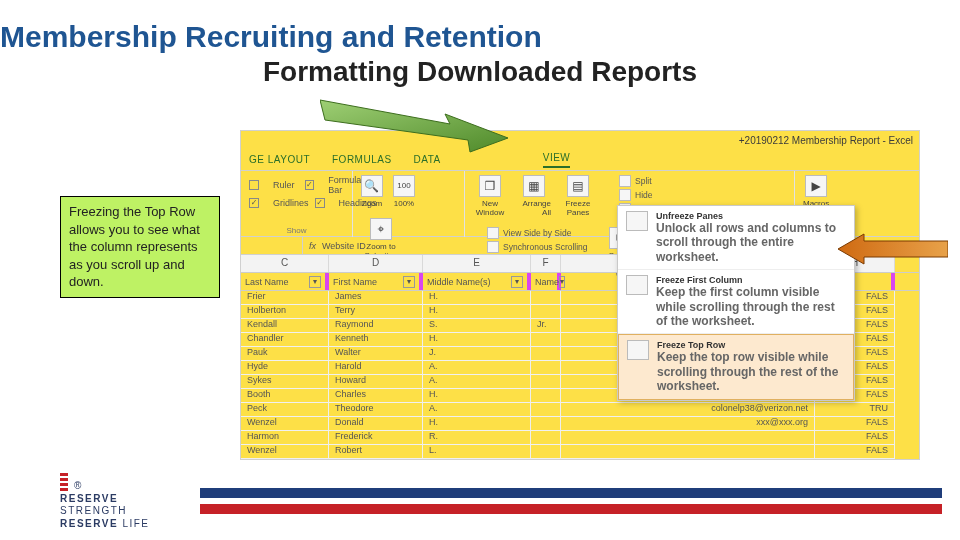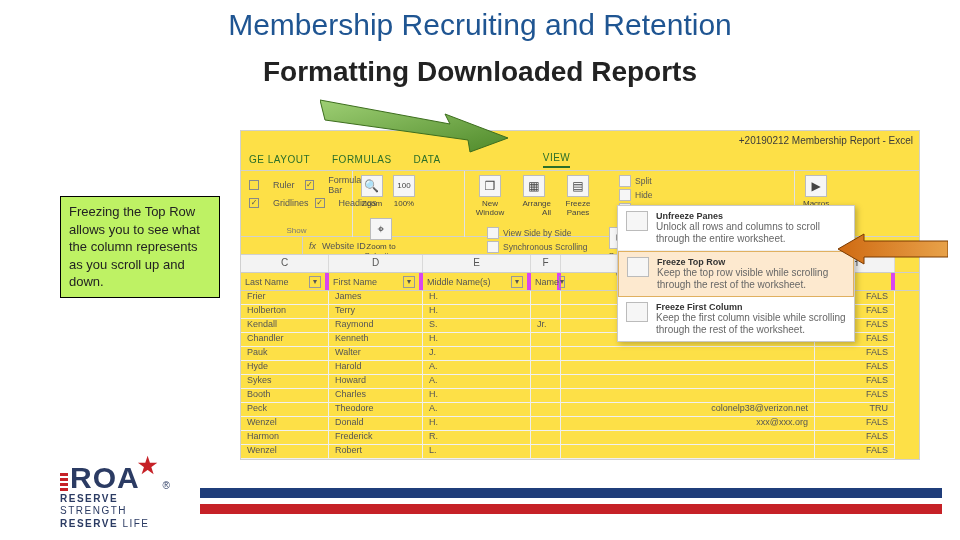--- a/index.html
+++ b/index.html
@@ -1,19 +1,19 @@
 <!DOCTYPE html>
 <html><head>
 <meta charset="utf-8">
 <style>
   * { box-sizing: border-box; margin: 0; padding: 0; }
   html, body { width: 960px; height: 540px; font-family: "Segoe UI", Arial, sans-serif; background:#fff; color:#222; }
   .slide { position: relative; width:960px; height:540px; }
 
-  .title { position:absolute; top:8px; left:0; right:0; text-align:center; font-size:30px; color:#1f5592; font-weight:400; }
+  .title { position:absolute; top:20px; left:0; right:0; font-size:30px; color:#1f5592; font-weight:700; }
   .subtitle1 { position:absolute; top:56px; left:0; right:0; text-align:center; font-size:28px; color:#222; font-weight:600; }
 
   .callout { position:absolute; top:196px; left:60px; width:160px; border:1.5px solid #000; padding:6px 8px; font-size:13px; line-height:1.35; background:#bef264; }
 
   .excel { position:absolute; top:130px; left:240px; width:680px; height:330px; border:1px solid #d0d0d0; background:#fde047; overflow:hidden; font-size:9px; color:#555; }
   .excel-titlebar { position:absolute; top:4px; right:6px; font-size:10px; color:#3b3b3b; }
   .ribbon-tabs { position:absolute; top:18px; left:0; width:100%; height:22px; border-bottom:1px solid #d0d0d0; display:flex; gap:22px; padding-left:8px; align-items:center; font-size:10px; color:#2a6e2a; }
   .ribbon-tabs span { letter-spacing:0.5px; }
   .ribbon-tabs .active { color:#2a6e2a; }
 
@@ -44,21 +44,21 @@
   .drow div { border-right:1px solid #eee; border-bottom:1px solid #f0f0f0; padding:0 6px; overflow:hidden; white-space:nowrap; }
   .drow .wG { text-align:right; }
   .drow .wH { text-align:right; }
 
   .freeze-menu { position:absolute; top:74px; left:376px; width:238px; background:#fff; border:1px solid #c9c9c9; box-shadow:2px 2px 6px rgba(0,0,0,0.25); z-index:5; font-size:9px; }
   .freeze-item { display:flex; gap:8px; padding:5px 8px; border-bottom:1px solid #eee; }
   .freeze-item:last-child { border-bottom:none; }
   .freeze-item.highlight { background:#fde9cf; border:1px solid #e0b060; }
   .freeze-icon { width:22px; height:20px; border:1px solid #bbb; background:#f6f6f6; flex-shrink:0; }
   .freeze-title { font-weight:600; color:#333; }
-  .freeze-desc { color:#666; font-size:10px; line-height:1.2; }
+  .freeze-desc { color:#666; font-size:12px; line-height:1.2;font-weight:bold; }
 
   
   .arrow-green { position:absolute; top:94px; left:320px; width:190px; height:60px; z-index:6; pointer-events:none; }
   .arrow-orange { position:absolute; top:232px; left:838px; width:110px; height:34px; z-index:7; pointer-events:none; }
 
   
   .footer { position:absolute; left:0; bottom:0; width:960px; height:80px; }
   .logo { position:absolute; left:60px; bottom:10px; width:118px; }
   .logo-top { display:flex; align-items:flex-end; }
   .logo-stripes { display:flex; flex-direction:column; gap:2px; margin-right:2px; }
@@ -210,32 +210,32 @@
     </div>
 
     <div class="freeze-menu">
       <div class="freeze-item">
         <div class="freeze-icon"></div>
         <div>
             <div class="freeze-title">Unfreeze Panes</div>
             <div class="freeze-desc">Unlock all rows and columns to scroll through the entire worksheet.</div>
           </div>
       </div>
+      <div class="freeze-item">
+        <div class="freeze-icon"></div>
+        <div>
+            <div class="freeze-title">Freeze First Column</div>
+            <div class="freeze-desc">Keep the first column visible while scrolling through the rest of the worksheet.</div>
+          </div>
+      </div>
       <div class="freeze-item highlight">
         <div class="freeze-icon"></div>
         <div>
             <div class="freeze-title">Freeze Top Row</div>
             <div class="freeze-desc">Keep the top row visible while scrolling through the rest of the worksheet.</div>
-          </div>
-      </div>
-      <div class="freeze-item">
-        <div class="freeze-icon"></div>
-        <div>
-            <div class="freeze-title">Freeze First Column</div>
-            <div class="freeze-desc">Keep the first column visible while scrolling through the rest of the worksheet.</div>
           </div>
       </div>
     </div>
 
     <div class="fx-row">
       <div class="namebox"></div>
       <span style="font-style:italic">fx</span>
       <span>Website ID</span>
     </div>
 
@@ -393,24 +393,20 @@
 
   <div class="footer">
     <div class="logo">
       <div class="logo-top">
         <div class="logo-stripes">
             <span></span>
             <span></span>
             <span></span>
             <span></span>
           </div>
-        <div class="logo-roa">
-            <span>ROA</span>
-            <span class="star">★</span>
-          </div>
         <span class="logo-reg">®</span>
       </div>
       <div class="logo-sub">
         <div><b>RESERVE </b><span>STRENGTH</span></div>
         <div><b>RESERVE </b><span>LIFE</span></div>
       </div>
     </div>
     <div class="footbar">
       <div class="bar-blue"></div>
       <div class="bar-red"></div>

